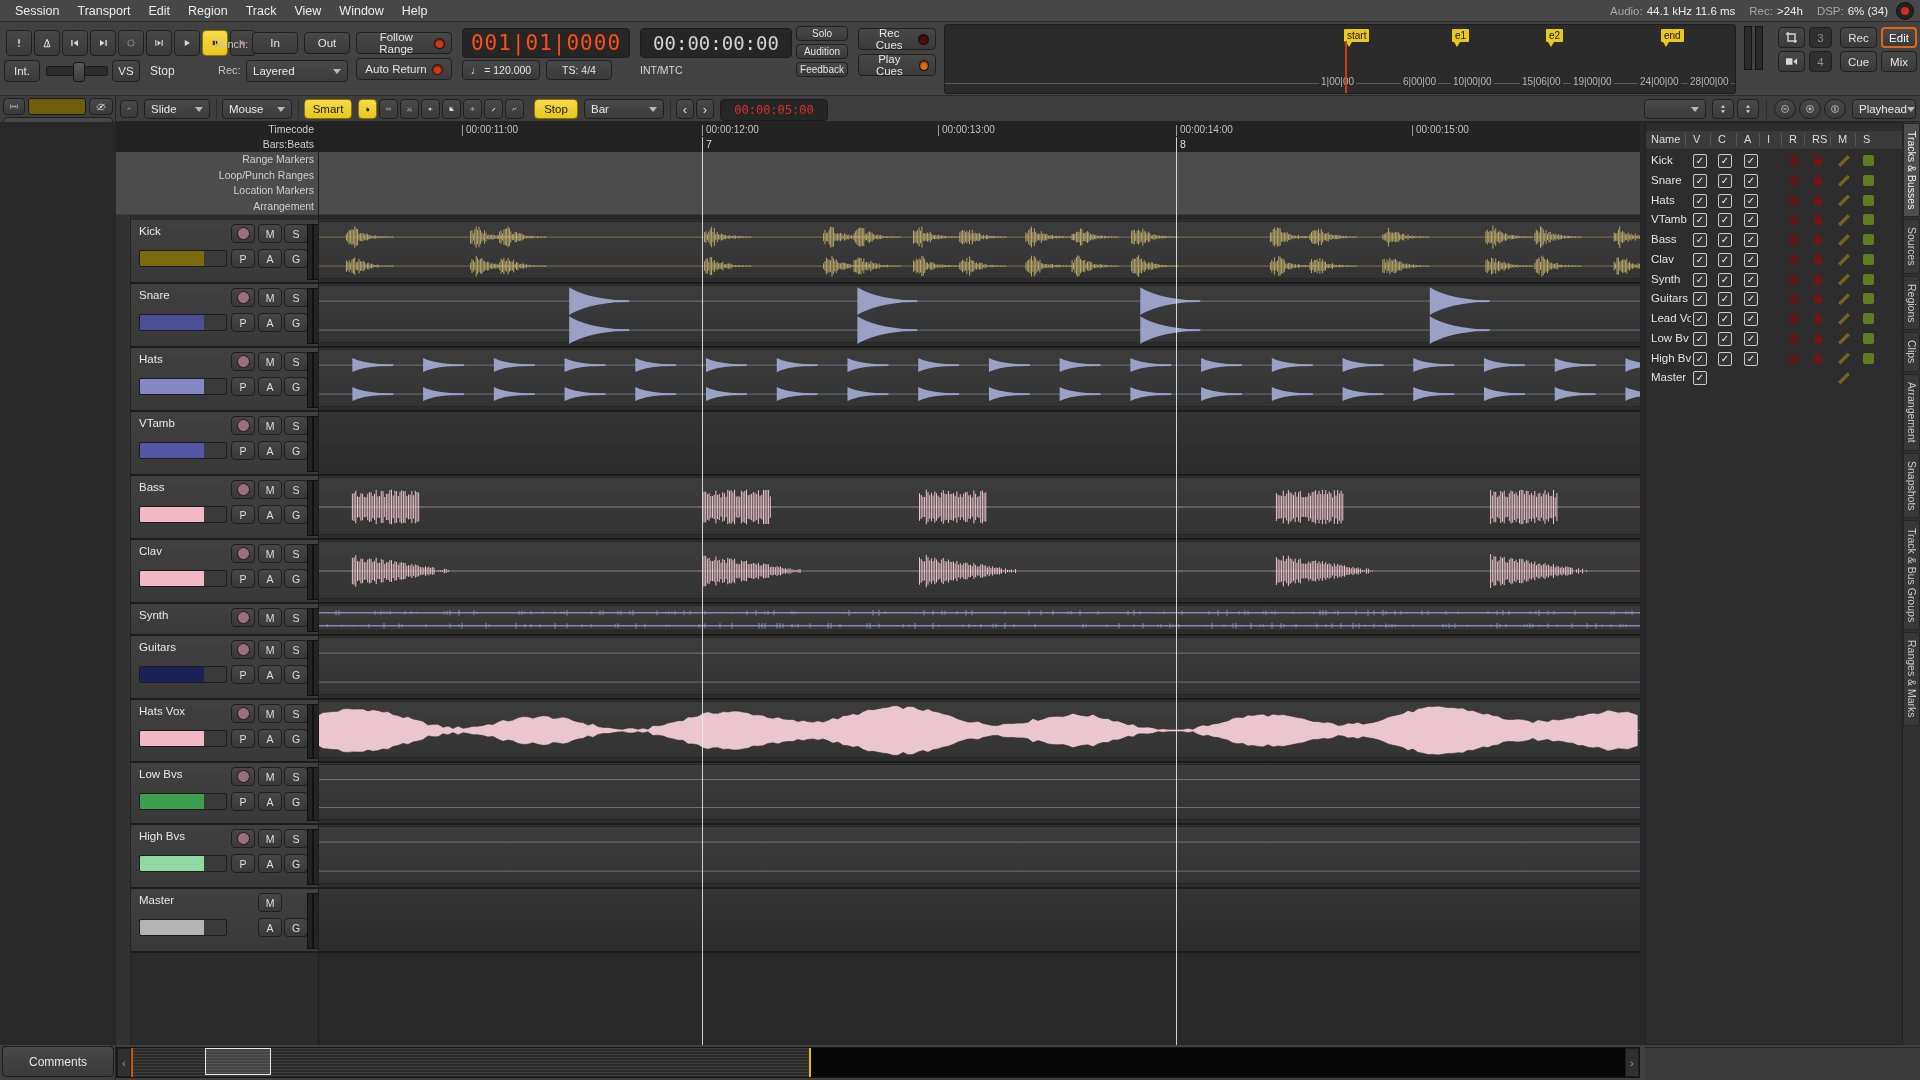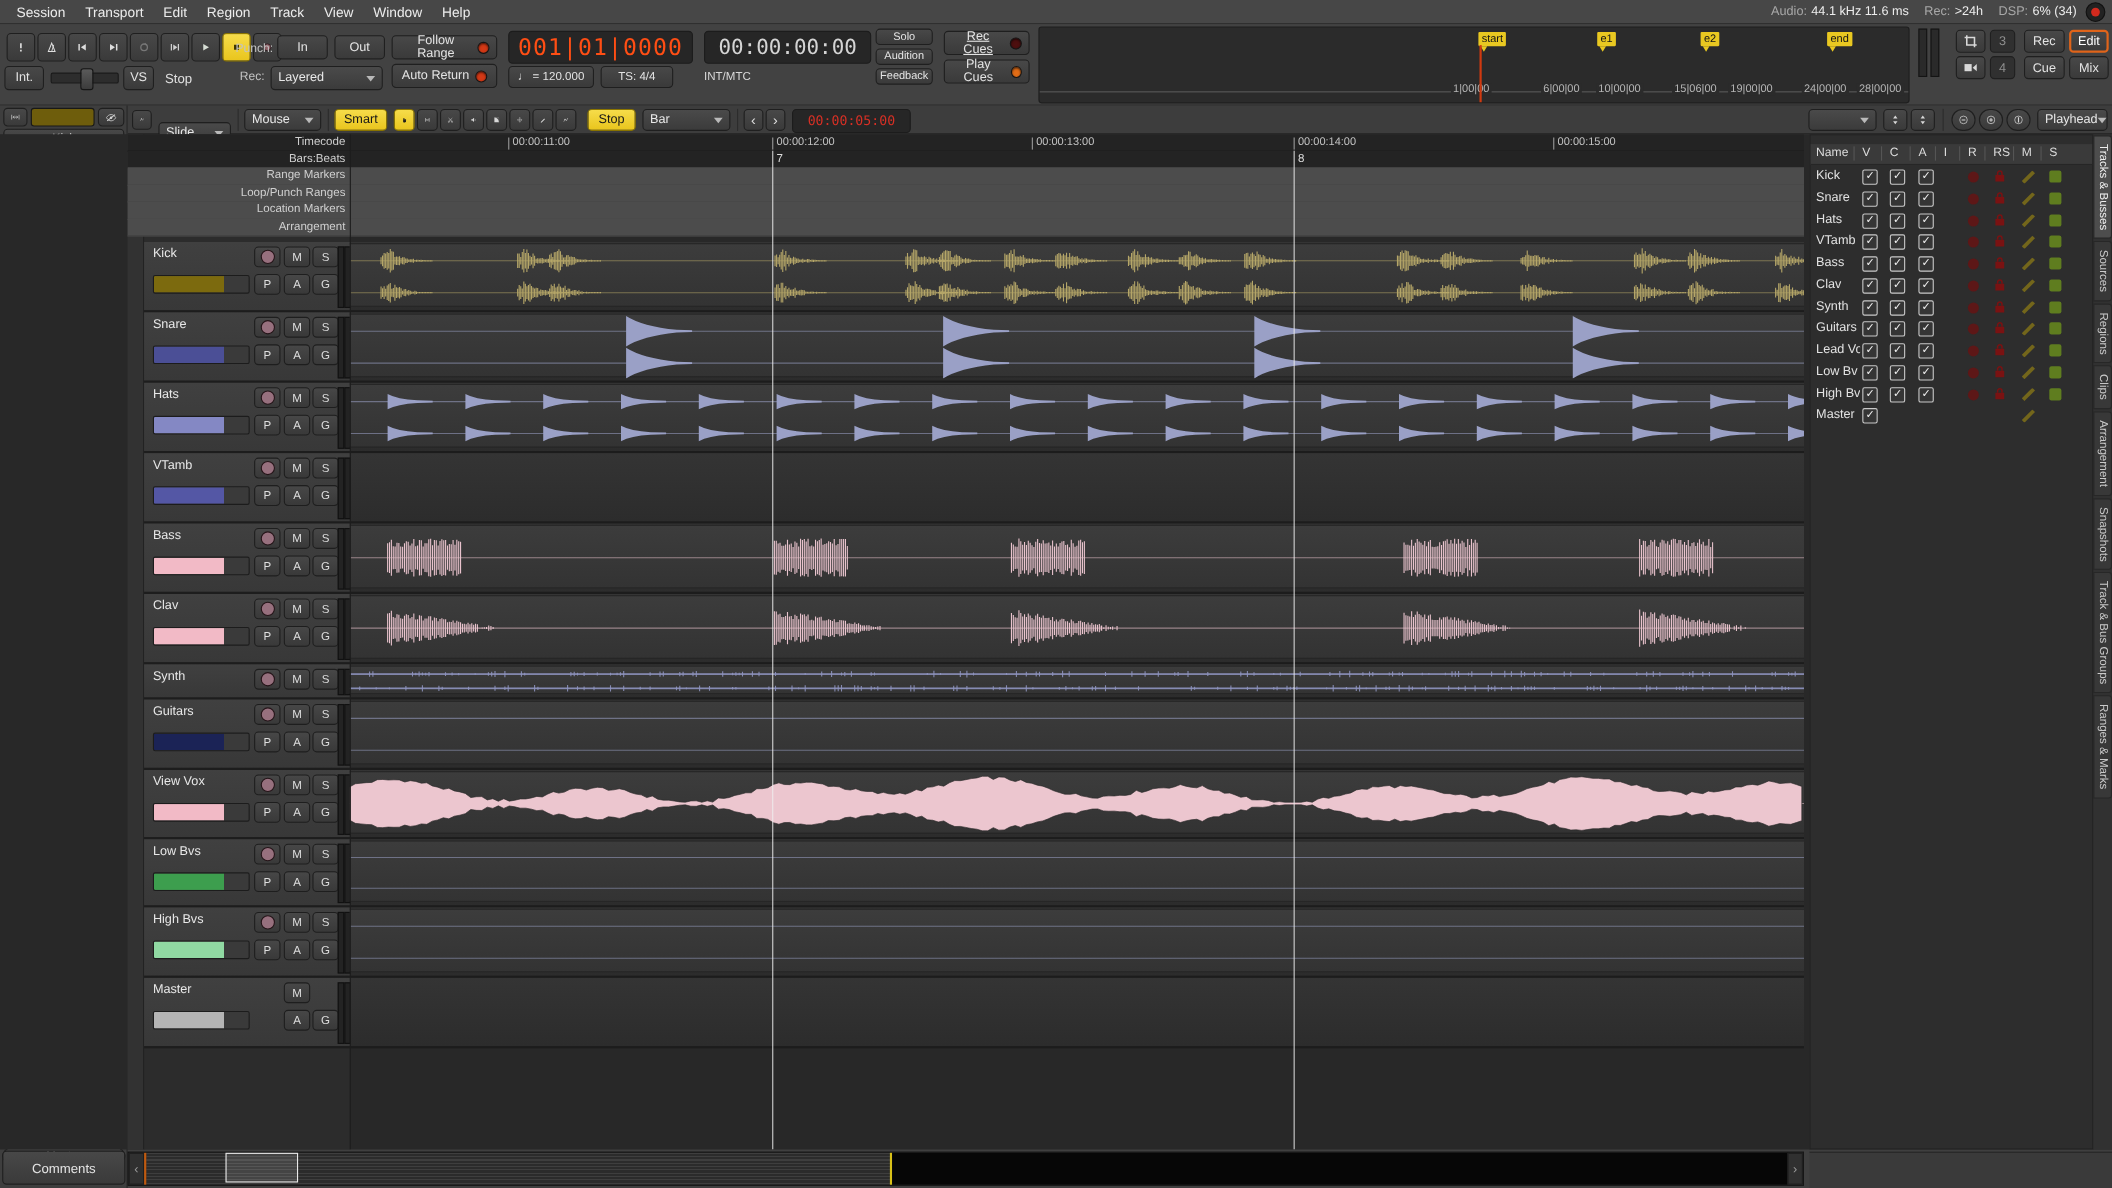--- a/index.html
+++ b/index.html
@@ -156,21 +156,21 @@
     <button class="btn" style="left:796px;top:4px;width:52px;height:15px;font-size:10px;">
         <span>Solo</span>
       </button>
     <button class="btn" style="left:796px;top:22px;width:52px;height:15px;font-size:10px;">
         <span>Audition</span>
       </button>
     <button class="btn" style="left:796px;top:40px;width:52px;height:15px;font-size:10px;">
         <span>Feedback</span>
       </button>
 
-    <button class="btn" style="left:858px;top:6px;width:78px;height:22px;text-decoration:underline;">
+    <button class="btn" style="left:858px;top:6px;width:78px;height:22px;">
       <span>Rec Cues</span>
         <span class="led"></span>
     </button>
     <button class="btn" style="left:858px;top:32px;width:78px;height:22px;">
       <span>Play Cues</span>
         <span class="led orange"></span>
     </button>
 
     <div class="abs" id="minitimeline" style="left:944px;top:2px;width:792px;height:70px;background:#2b2b2b;border:1px solid #1e1e1e;border-radius:3px;overflow:hidden;">
         <div style="position: absolute; left: 0px; right: 0px; top: 58px; height: 1px; background: rgb(90, 90, 90);"></div>
@@ -239,21 +239,21 @@
     </div>
   </div>
 
   <div class="abs" id="edtoolbar" style="left:116px;top:96px;width:1804px;height:26px;background:#3d3d3d;border-bottom:1px solid #262626;">
     <button class="btn" style="left:4px;top:4px;width:18px;height:18px;">
       <svg width="12" height="12" viewBox="0 0 12 12">
           <path d="M1 9l4-6 3 4 3-5" fill="none" stroke="#cfcfcf" stroke-width="1.2"></path>
           <circle cx="5" cy="3" r="1.4" fill="#cfcfcf"></circle>
         </svg>
     </button>
-    <div class="combo" style="left:28px;top:3px;width:66px;height:20px;margin-top:12px;">
+    <div class="combo" style="left:28px;top:3px;width:66px;height:20px;">
         <span>Slide</span>
         <span class="caret"></span>
       </div>
     <div class="sep" style="left:100px;top:3px;height:20px;"></div>
     <div class="combo" style="left:106px;top:3px;width:70px;height:20px;">
         <span>Mouse</span>
         <span class="caret"></span>
       </div>
     <div class="sep" style="left:182px;top:3px;height:20px;"></div>
     <button class="btn yellow" style="left:188px;top:3px;width:48px;height:20px;">
@@ -733,21 +733,21 @@
           <div style="position: absolute; left: 182px; top: 4px; width: 4px; height: 54px; background: rgb(35, 35, 35); border: 1px solid rgb(17, 17, 17);"></div>
         </div>
         <div class="region" style="left: 318px; top: 515px; width: 1322px; height: 58px;">
           <svg width="1322" height="58" style="position: absolute; left: 0px; top: 0px;">
             <path d="M0 15.08H1322" stroke="#9aa0c6" stroke-width="1" opacity="0.55" fill="none"></path>
             <path d="M0 44.08H1322" stroke="#9aa0c6" stroke-width="1" opacity="0.55" fill="none"></path>
           </svg>
         </div>
         <div class="trow" style="top: 578px; height: 63px;"></div>
         <div class="thead" style="top: 578px; height: 63px;">
-          <div class="tname">View Vox</div>
+          <div class="tname">Hats Vox</div>
           <div class="reccirc" style="left: 100px; top: 4px;">
             <i></i>
           </div>
           <div class="hbtn" style="left: 127px; top: 4px;">M</div>
           <div class="hbtn" style="left: 153px; top: 4px;">S</div>
           <div style="position: absolute; left: 8px; top: 30px; width: 86px; height: 15px; border: 1px solid rgb(28, 28, 28); border-radius: 2px; background: linear-gradient(90deg, rgb(242, 186, 198) 0px, rgb(242, 186, 198) 74%, rgb(58, 58, 58) 74%);"></div>
           <div class="hbtn" style="left: 100px; top: 29px;">P</div>
           <div class="hbtn" style="left: 127px; top: 29px;">A</div>
           <div class="hbtn" style="left: 153px; top: 29px;">G</div>
           <div style="position: absolute; left: 176px; top: 4px; width: 4px; height: 53px; background: rgb(35, 35, 35); border: 1px solid rgb(17, 17, 17);"></div>

